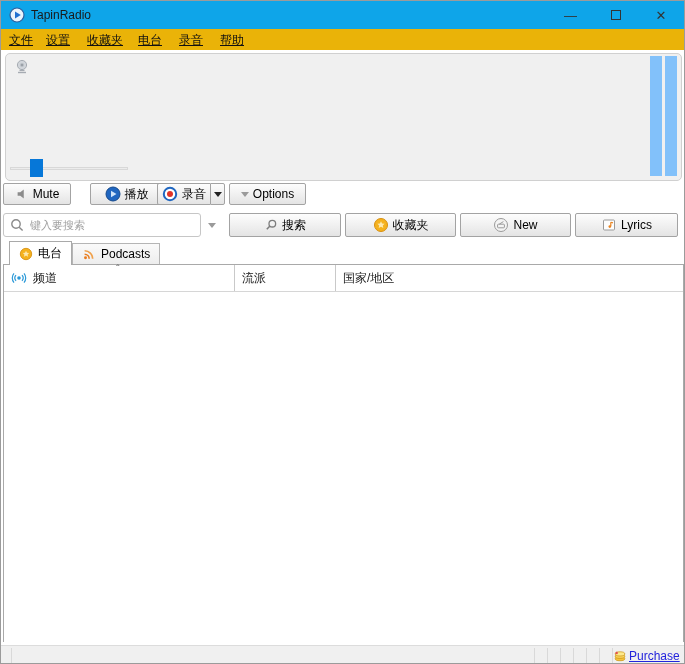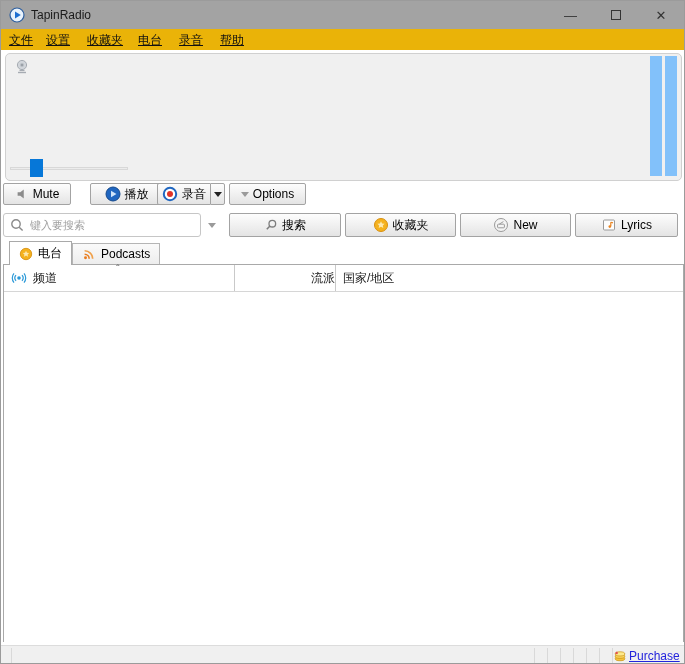--- a/index.html
+++ b/index.html
@@ -2,21 +2,21 @@
 <html><head>
 <meta charset="utf-8">
 <style>
   * { margin:0; padding:0; box-sizing:border-box; }
   html,body { width:685px; height:664px; }
   body { font-family:"Liberation Sans","DejaVu Sans",sans-serif; background:#fff; }
   .window { position:relative; width:685px; height:664px; background:#fff;
             border:1px solid #9b9b9b; overflow:hidden; }
 
   
-  .titlebar { position:absolute; left:0; top:0; width:100%; height:28px; background:#a3a3a3; }
+  .titlebar { position:absolute; left:0; top:0; width:100%; height:28px; background:#0ea5e9; }
   .app-icon { position:absolute; left:8px; top:6px; width:16px; height:16px; }
   .title-text { position:absolute; left:30px; top:7px; font-size:12px; color:#1a1a1a; }
   .win-btn { position:absolute; top:0; width:45px; height:28px; display:flex;
              align-items:center; justify-content:center; font-size:13px; color:#333; cursor:default; }
   .wb-min { left:547px; }
   .wb-max { left:592px; }
   .wb-close { left:637px; width:46px; }
   .max-box { width:10px; height:10px; border:1px solid #333; display:inline-block; }
 
   
@@ -75,21 +75,21 @@
   .tab-inactive { left:71px; top:242px; height:21px; background:linear-gradient(#fafafa,#ededed);
                   border:1px solid #b5b5b5; border-bottom:none; z-index:1; }
 
   
   .table { position:absolute; left:2px; top:263px; width:681px; height:378px;
            background:#86efac; border:1px solid #a9a9a9; z-index:2; }
   .thead { position:relative; display:flex; height:27px; border-bottom:1px solid #d6d6d6;
            font-size:12px; color:#1a1a1a; background:#fff; }
   .th { display:flex; align-items:center; gap:6px; padding-left:7px; }
   .th-1 { width:230px; }
-  .th-2 { width:101px; border-left:1px solid #c9c9c9;justify-content:flex-end; }
+  .th-2 { width:101px; border-left:1px solid #c9c9c9; }
   .th-3 { flex:1; border-left:1px solid #c9c9c9; }
   .sort-caret { position:absolute; left:112px; top:-2px; font-size:11px; color:#666; }
   .tbody { height:350px; background:#fff; }
 
   
   .statusbar { position:absolute; left:0; top:644px; width:100%; height:20px;
                background:#f0f0f0; border-top:1px solid #dcdcdc; }
   .sb-div { position:absolute; top:2px; width:1px; height:16px; background:#d9d9d9; }
   .purchase-icon { position:absolute; left:612px; top:3px; width:14px; height:14px; }
   .purchase-link { position:absolute; left:628px; top:3px; font-size:12px; color:#2323dc;

